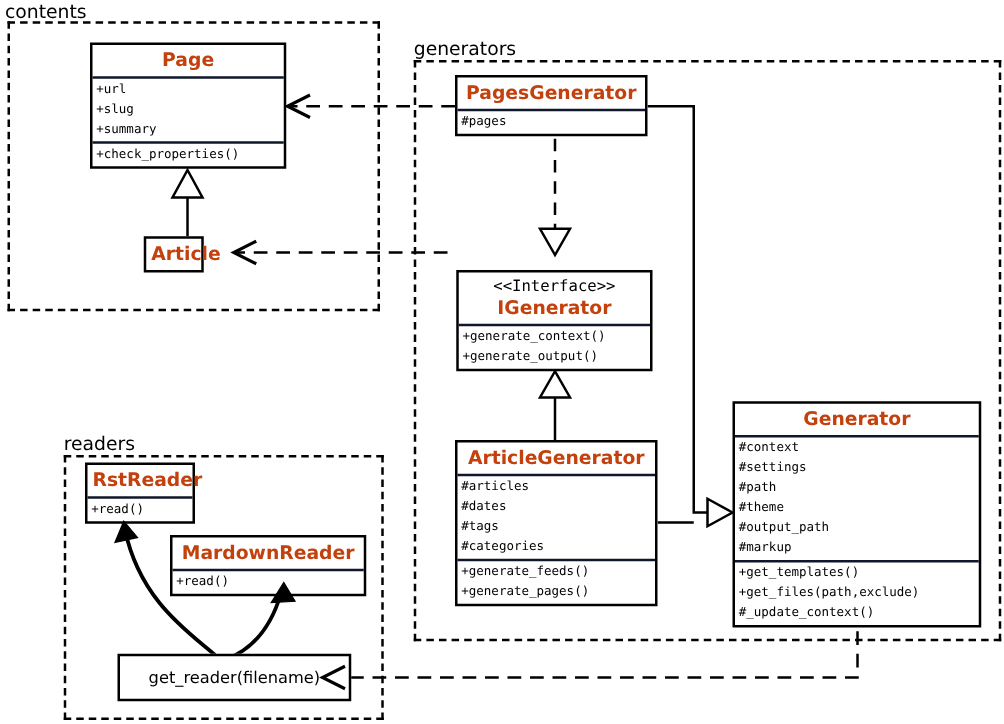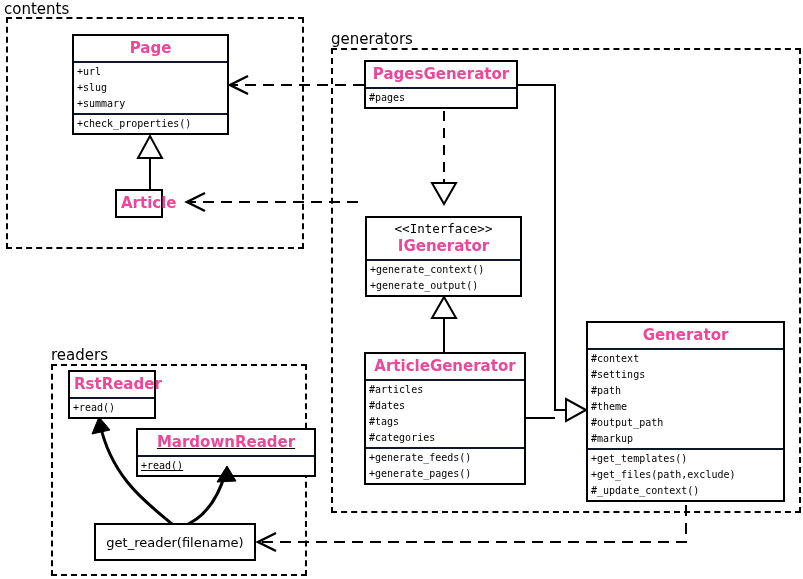--- a/index.html
+++ b/index.html
@@ -47,21 +47,21 @@
     border: 2px solid #000;
     background: #ffffff;
     z-index: 6;
   }
   .uml-title {
     font-family: "DejaVu Sans", sans-serif;
     font-weight: bold;
     font-size: 15px;
     text-align: center;
     padding: 3px 4px 4px 4px;
-    color: #ec4899;
+    color: #c2410c;
     line-height: 18px;
     white-space: nowrap;
   }
   .uml-stereotype {
     font-family: "DejaVu Sans Mono", monospace;
     font-weight: normal;
     font-size: 12.5px;
     text-align: center;
     line-height: 16px;
     padding-top: 3px;
@@ -211,28 +211,28 @@
     </div>
   </div>
 
   <div class="uml-class" style="left:68px; top:370px; width:88px;">
     <div class="uml-title">RstReader</div>
     <div class="uml-compartment">
       <div>+read()</div>
     </div>
   </div>
 
-  <div class="uml-class" style="left:136px; top:428px; width:180px;text-decoration:underline;">
+  <div class="uml-class" style="left:136px; top:428px; width:157px;">
     <div class="uml-title">MardownReader</div>
     <div class="uml-compartment">
       <div>+read()</div>
     </div>
   </div>
 
-  <div class="plain-box" style="left:94px; top:523px; width:162px; height:38px;">
+  <div class="plain-box" style="left:94px; top:523px; width:187px; height:38px;">
     <span>get_reader(filename)</span>
   </div>
 
   <svg id="connectors-top" viewBox="0 0 803 579" xmlns="http://www.w3.org/2000/svg">
 
     <polygon points="150,136 138,158 162,158" fill="#fff" stroke="#000" stroke-width="2"></polygon>
 
     <polygon points="444,204 432,183 456,183" fill="#fff" stroke="#000" stroke-width="2"></polygon>
 
     <polygon points="444,297 432,318 456,318" fill="#fff" stroke="#000" stroke-width="2"></polygon>

